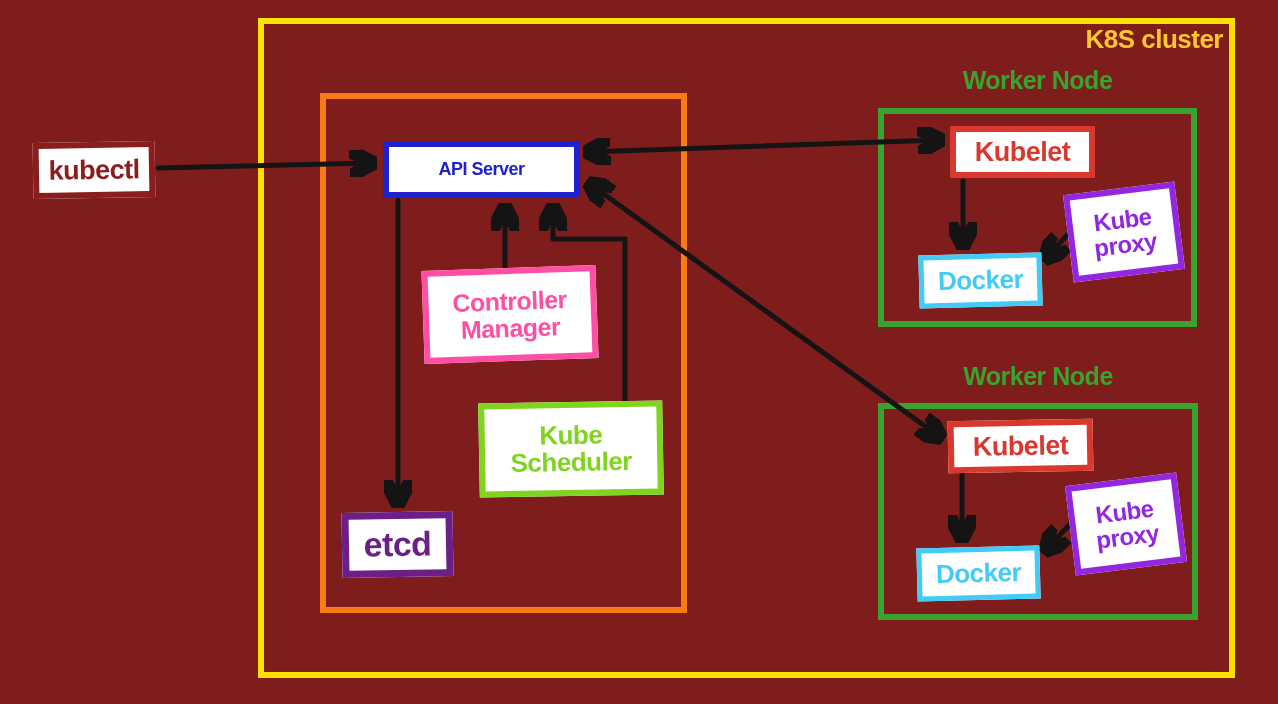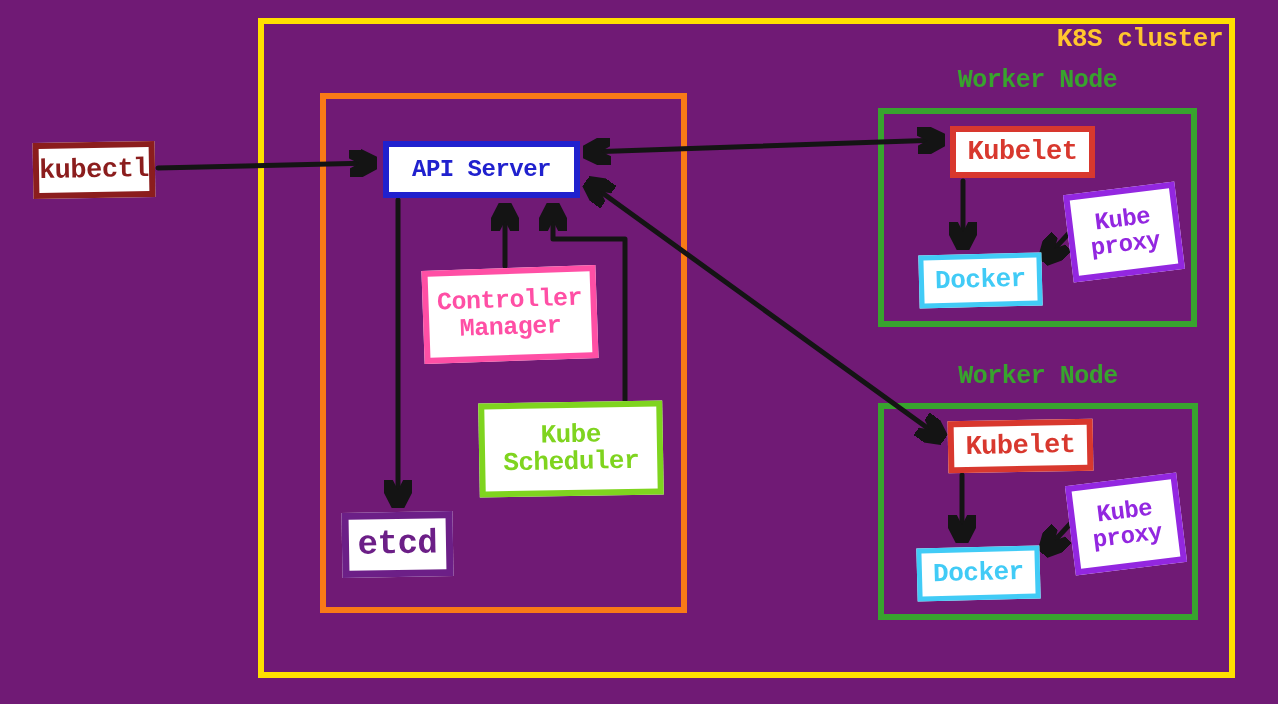--- a/index.html
+++ b/index.html
@@ -1,20 +1,20 @@
 <!DOCTYPE html>
 <html><head>
 <meta charset="utf-8">
 <style>
   html,body{margin:0;padding:0;background:#ffffff;}
   #canvas{
     position:relative;
     width:1278px;height:704px;
-    background:#701a75;
-    font-family:Liberation Mono, monospace;
+    background:#7f1d1d;
+    font-family:Liberation Sans, sans-serif;
     overflow:hidden;
   }
   .box{
     position:absolute;
     display:flex;align-items:center;justify-content:center;
     text-align:center;
     font-weight:bold;
     background:#ffffff;
     box-sizing:border-box;
     line-height:1.05;
@@ -33,21 +33,21 @@
   #master-frame{left:320px;top:93px;width:367px;height:520px;border:6px solid #F97A16;}
   #worker1-frame{left:878px;top:108px;width:319px;height:219px;border:6px solid #38A32E;}
   #worker2-frame{left:878px;top:403px;width:320px;height:217px;border:6px solid #38A32E;}
   
   #cluster-label{right:55px;top:24px;color:#FFC62E;font-size:26px;}
   #master-label{left:320px;top:56px;width:367px;color:#F97A16;font-size:29px;}
   #worker1-label{left:878px;top:66px;width:319px;color:#38A32E;font-size:25px;}
   #worker2-label{left:878px;top:362px;width:320px;color:#38A32E;font-size:25px;}
   
   #kubectl-box{left:33px;top:142px;width:122px;height:56px;border:6px solid #8B1D1D;color:#8B1D1D;font-size:27px;transform:rotate(-1deg);}
-  #apiserver-box{left:383px;top:141px;width:197px;height:57px;border:6px solid #2021CE;color:#2021CE;font-size:24px;}
+  #apiserver-box{left:383px;top:141px;width:197px;height:57px;border:6px solid #2021CE;color:#2021CE;font-size:18px;}
   #cm-box{left:423px;top:268px;width:174px;height:93px;border:6px solid #FF4FA5;color:#FF4FA5;font-size:25px;transform:rotate(-2deg);}
   #sched-box{left:479px;top:402px;width:184px;height:94px;border:6px solid #7FD41F;color:#7FD41F;font-size:26px;transform:rotate(-1deg);}
   #etcd-box{left:342px;top:512px;width:111px;height:65px;border:7px solid #6C1F87;color:#6C1F87;font-size:34px;transform:rotate(-1deg);}
   #w1-kubelet-box{left:950px;top:126px;width:145px;height:52px;border:6px solid #D8382E;color:#D8382E;font-size:27px;}
   #w1-proxy-box{left:1068px;top:188px;width:112px;height:88px;border:6px solid #9327E0;color:#9327E0;font-size:24px;transform:rotate(-7deg);}
   #w1-docker-box{left:919px;top:254px;width:123px;height:53px;border:5px solid #41CBF6;color:#41CBF6;font-size:26px;transform:rotate(-1.5deg);}
   #w2-kubelet-box{left:948px;top:420px;width:145px;height:52px;border:6px solid #D8382E;color:#D8382E;font-size:27px;transform:rotate(-1deg);}
   #w2-proxy-box{left:1070px;top:479px;width:112px;height:90px;border:6px solid #9327E0;color:#9327E0;font-size:24px;transform:rotate(-7deg);}
   #w2-docker-box{left:917px;top:547px;width:123px;height:53px;border:5px solid #41CBF6;color:#41CBF6;font-size:26px;transform:rotate(-1.5deg);}
   

